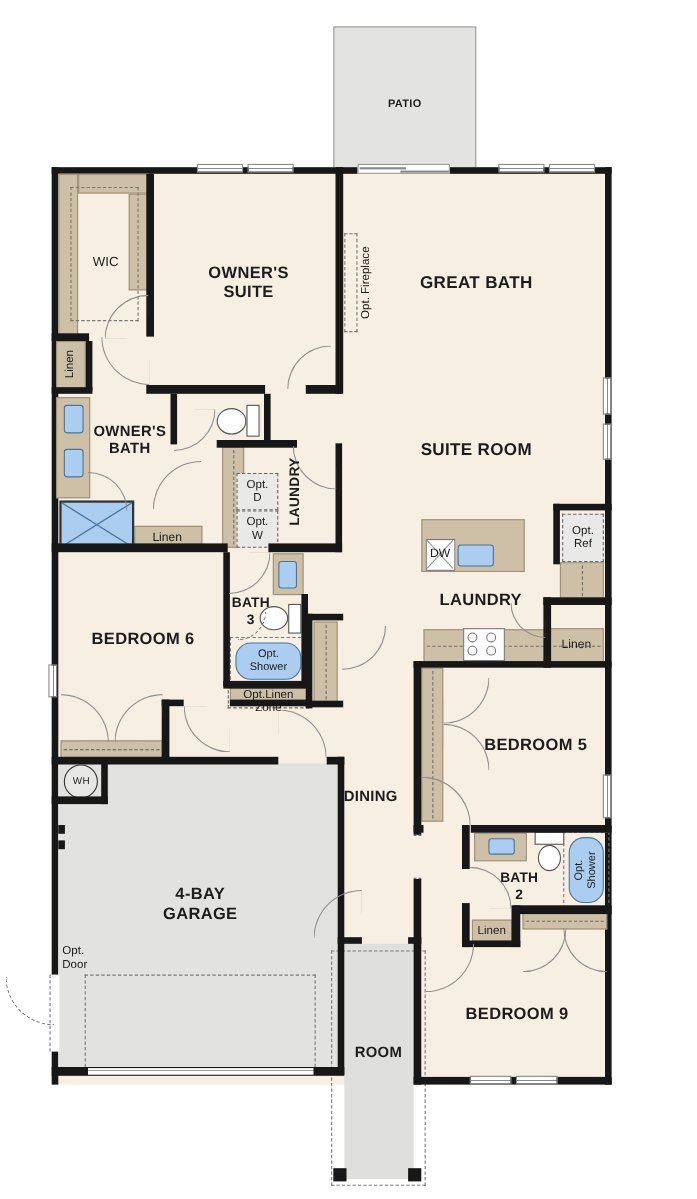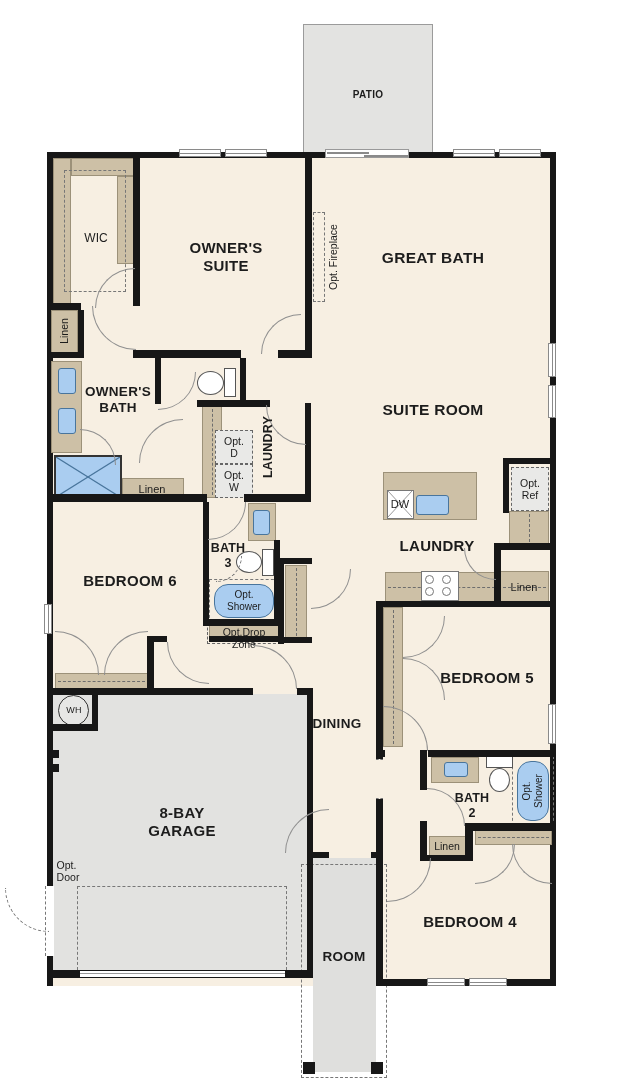--- a/index.html
+++ b/index.html
@@ -244,31 +244,31 @@
   <div class="lb" style="left:433px;top:410px;font-size:15.5px;">SUITE ROOM</div>
   <div class="lb sm" style="left:400px;top:504px;font-size:11px;">DW</div>
   <div class="lb" style="left:437px;top:546px;">LAUNDRY</div>
   <div class="lb sm" style="left:530px;top:489px;">Opt.
 Ref</div>
   <div class="lb sm" style="left:524px;top:587px;font-size:11px;">Linen</div>
   <div class="lb md" style="left:228px;top:556px;">BATH
 3</div>
   <div class="lb sm" style="left:244px;top:601px;font-size:10px;">Opt.
 Shower</div>
-  <div class="lb sm" style="left:244px;top:638px;">Opt.Drop
+  <div class="lb sm" style="left:244px;top:638px;">Opt.Linen
 Zone</div>
   <div class="lb" style="left:130px;top:581px;">BEDROOM 6</div>
   <div class="lb xs" style="left:74px;top:710px;">WH</div>
-  <div class="lb" style="left:182px;top:822px;">8-BAY
+  <div class="lb" style="left:182px;top:822px;">4-BAY
 GARAGE</div>
   <div class="lb sm" style="left:68px;top:871px;text-align:left;">Opt.
 Door</div>
   <div class="lb" style="left:337px;top:724px;font-size:13.5px;">DINING</div>
   <div class="lb" style="left:487px;top:678px;">BEDROOM 5</div>
   <div class="lb md" style="left:472px;top:806px;">BATH
 2</div>
   <div class="lb sm vert" style="left:533px;top:791px;font-size:10px;">Opt.
 Shower</div>
   <div class="lb sm" style="left:447px;top:846px;">Linen</div>
-  <div class="lb" style="left:470px;top:922px;">BEDROOM 4</div>
+  <div class="lb" style="left:470px;top:922px;">BEDROOM 9</div>
   <div class="lb" style="left:344px;top:957px;font-size:13.5px;">ROOM</div>
 
 </div>
 
 </body></html>

